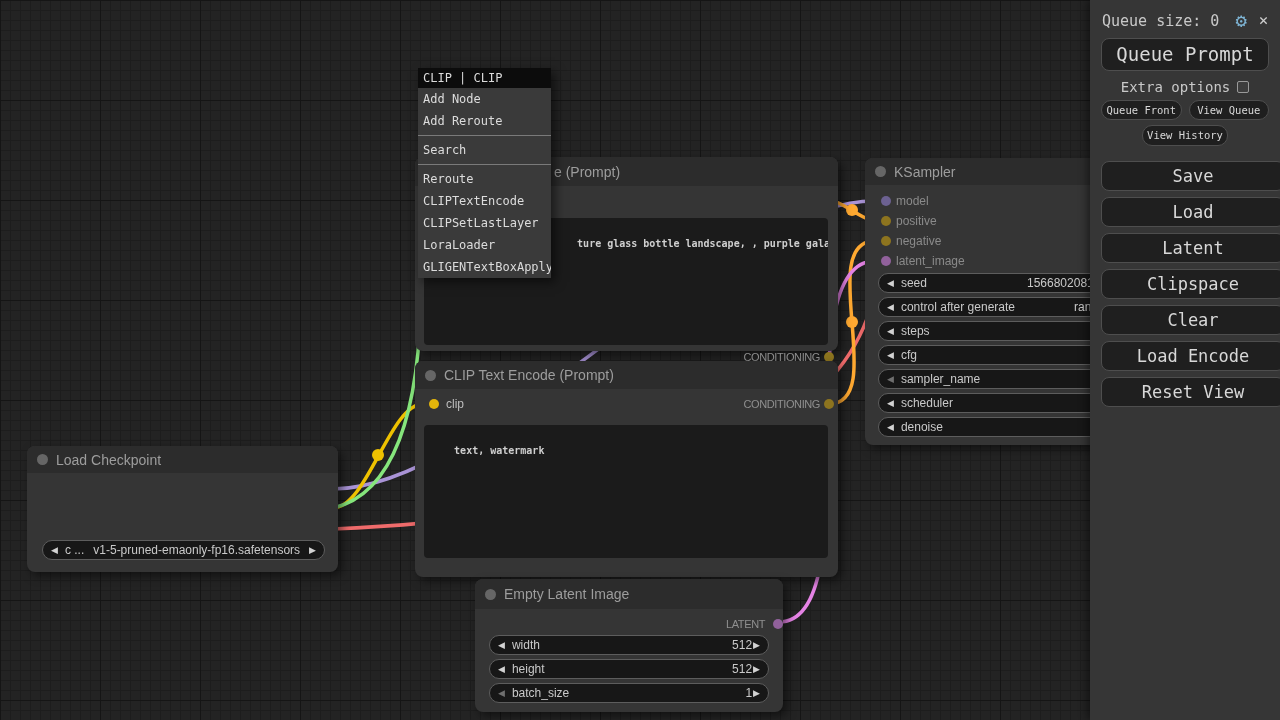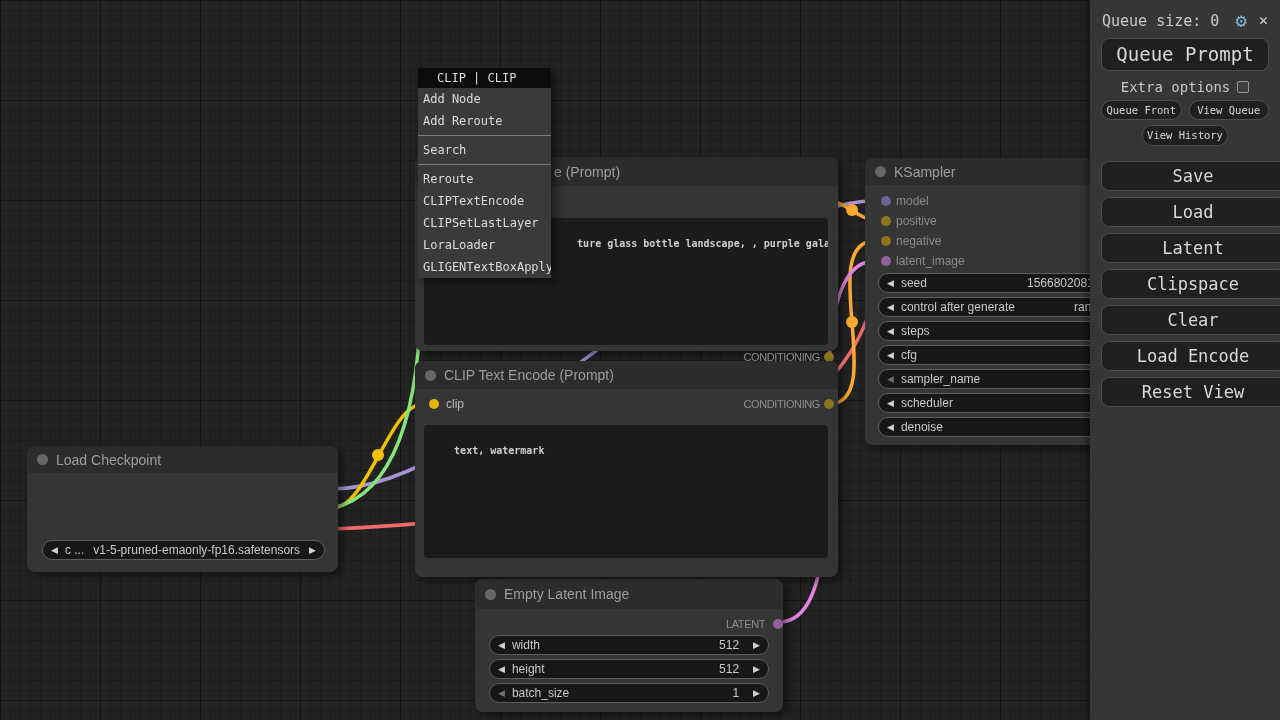--- a/index.html
+++ b/index.html
@@ -36,30 +36,30 @@
   .c-clip-y{background:#e3b50b;}
   .ta { position:absolute; background:#1b1b1b; border-radius:4px; overflow:hidden;
         font-family:"DejaVu Sans Mono", monospace; font-size:10px; font-weight:bold;
         color:#cfcfcf; padding:6px 6px; line-height:13px; white-space:pre; }
   .widget { position:absolute; height:20px; background:#171717; border:1px solid #5d5d5d;
             border-radius:10px; display:flex; align-items:center; padding:0 8px;
             font-size:12px; color:#c9c9c9; white-space:nowrap; }
   .warr { font-size:9px; color:#d2d2d2; flex:0 0 auto; line-height:1; }
   .warr.dim { color:#6f6f6f; }
   .wlabel { margin-left:7px; }
-  .wval-r { margin-left:auto; margin-right:14px; }
+  .wval-r { margin-left:auto; margin-right:1px; }
   .wval-abs { position:absolute; top:50%; transform:translateY(-50%); }
   .wcenter { flex:1; text-align:center; overflow:hidden; }
 
   
   #context-menu { position:absolute; left:418px; top:68px; width:133px; z-index:40;
                   background:#3a3a3a; box-shadow:4px 4px 10px rgba(0,0,0,.55);
                   font-family:"DejaVu Sans Mono", monospace; font-size:12px; }
   #context-menu .hdr { background:#0c0c0c; color:#dcdcdc; height:20px; line-height:20px;
-                       padding-left:19px; white-space:nowrap; }
+                       padding-left:5px; white-space:nowrap; }
   #context-menu .item { height:22px; line-height:22px; padding-left:5px; color:#dcdcdc;
                         white-space:nowrap; overflow:hidden; }
   #context-menu .sep { border-top:1px solid #7a7a7a; margin:3px 0; }
 
   
   #sidebar { position:absolute; right:0; top:0; width:190px; height:720px; background:#363636;
              z-index:50; box-shadow:-3px 0 8px rgba(0,0,0,.45);
              font-family:"DejaVu Sans Mono", monospace; color:#c9c9c9; }
   .qrow { display:flex; align-items:center; padding:11px 12px 0 12px; font-size:15px; }
   .qrow .qtext { flex:1; }

